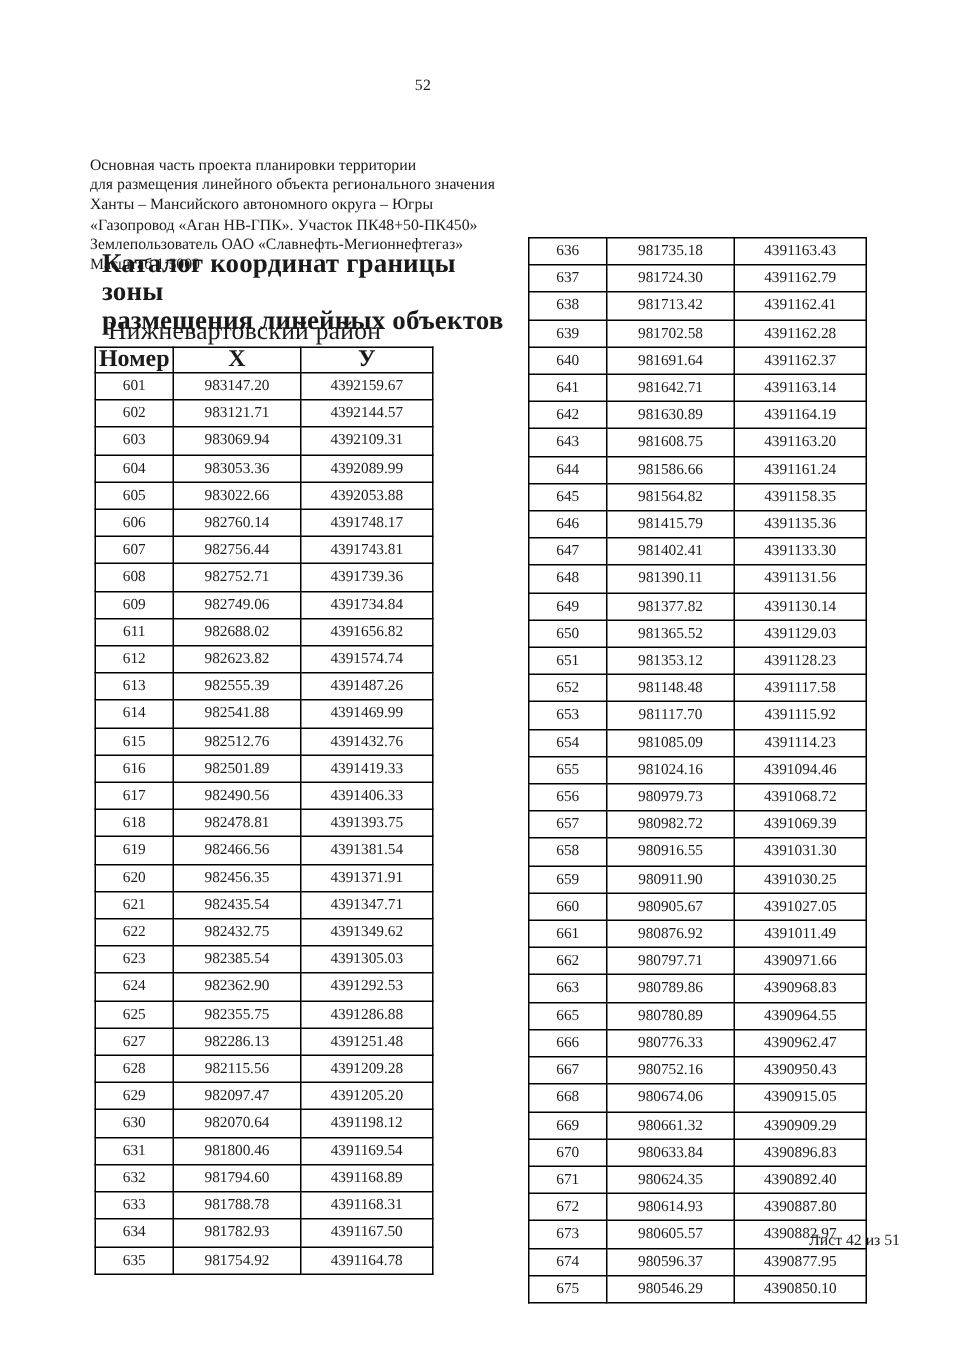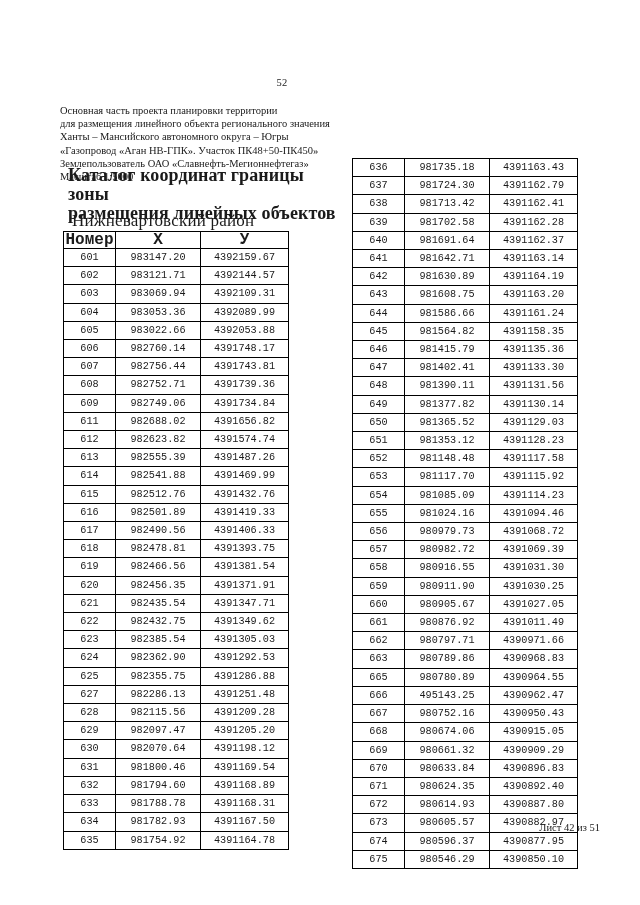--- a/index.html
+++ b/index.html
@@ -27,21 +27,20 @@
 
   
   .page-number {
     position: absolute;
     left: 0;
     top: 52px;
     width: 564px;
     text-align: center;
     font-size: 10.5px;
     letter-spacing: 0.2px;
-    margin-top: 25px;
   }
 
   
   .doc-header {
     position: absolute;
     left: 60px;
     top: 64px;
     width: 460px;
     font-size: 10.5px;
     line-height: 13.2px;
@@ -72,21 +71,20 @@
     line-height: 16px;
     letter-spacing: 0.2px;
   }
 
   
   .coord-table {
     position: absolute;
     border-collapse: collapse;
     font-size: 10.2px;
     table-layout: fixed;
-    font-family: Liberation Mono, monospace;
   }
   .coord-table.left-table {
     left: 63px;
     top: 231px;
     width: 225px;
   }
   .coord-table.right-table {
     left: 352px;
     top: 158px;
     width: 225px;
@@ -474,21 +472,21 @@
           <td>980789.86</td>
           <td>4390968.83</td>
         </tr>
         <tr>
           <td>665</td>
           <td>980780.89</td>
           <td>4390964.55</td>
         </tr>
         <tr>
           <td>666</td>
-          <td>495143.25</td>
+          <td>980776.33</td>
           <td>4390962.47</td>
         </tr>
         <tr>
           <td>667</td>
           <td>980752.16</td>
           <td>4390950.43</td>
         </tr>
         <tr>
           <td>668</td>
           <td>980674.06</td>

